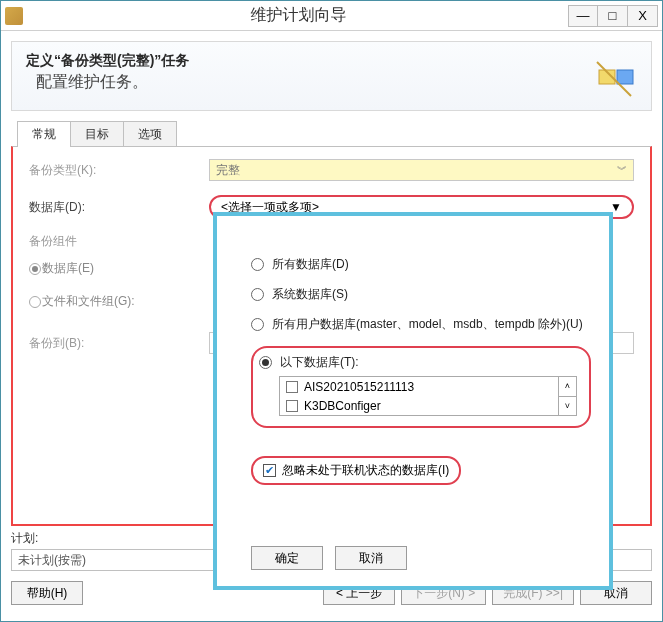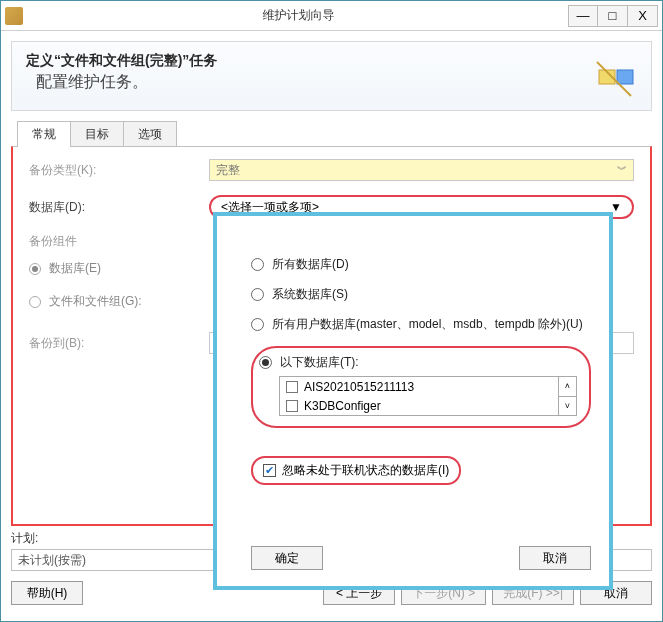--- a/index.html
+++ b/index.html
@@ -2,21 +2,21 @@
 <html><head>
 <meta charset="utf-8">
 <style>
 * { box-sizing: border-box; margin: 0; padding: 0; }
 body { font-family: "Microsoft YaHei", SimSun, sans-serif; font-size: 12px; background: #fff; width: 663px; height: 622px; overflow: hidden; }
 
 .window { width: 663px; height: 622px; border: 1px solid #4a90a4; background: #fff; display: flex; flex-direction: column; }
 
 .titlebar { height: 30px; background: #fff; border-bottom: 1px solid #d0d0d0; display: flex; align-items: center; padding: 0 4px; }
 .titlebar .icon { width: 18px; height: 18px; background: linear-gradient(135deg,#d4a94a,#c0903a); margin-right: 6px; border-radius: 2px; }
-.titlebar .title { flex: 1; text-align: center; font-size: 12px; color: #333; }
+.titlebar .title { flex: 1; text-align: center; font-size: 16px; color: #333; }
 .winbtns { display: flex; gap: 0; }
 .winbtn { width: 30px; height: 22px; border: 1px solid #bbb; background: #f5f5f5; display: flex; align-items: center; justify-content: center; font-family: sans-serif; font-size: 13px; cursor: pointer; }
 .winbtn + .winbtn { border-left: none; }
 
 .content { flex: 1; padding: 10px; display: flex; flex-direction: column; }
 
 .header { height: 70px; border: 1px solid #d9d9d9; background: linear-gradient(#fafcfe,#f3f6fa); padding: 10px 14px; position: relative; }
 .header h2 { font-size: 14px; font-weight: bold; color: #2a2a2a; }
 .header p { font-size: 16px; color: #444; margin-top: 2px; margin-left: 10px; }
 .header .decor { position: absolute; right: 10px; top: 10px; width: 50px; height: 50px; }
@@ -32,50 +32,50 @@
 .row-top { align-items: flex-start; }
 .label { width: 180px; color: #444; }
 .label.disabled { color: #9a9a9a; }
 
 .combo { flex: 1; height: 22px; border: 1px solid #c8c8c8; background: #fef9c3; color: #777; padding: 0 6px; display: flex; align-items: center; justify-content: space-between; }
 .combo .arrow { font-size: 10px; color: #888; }
 
 .dropdown-trigger { flex: 1; height: 24px; border: 2px solid #e04050; border-radius: 14px; background: #fff; padding: 0 10px; display: flex; align-items: center; justify-content: space-between; cursor: pointer; }
 .dropdown-trigger .arrow { color: #000; font-size: 12px; }
 
-.radio-line { display: flex; align-items: center; gap: 8px; margin-bottom: 8px; color: #888; }
+.radio-line { display: flex; align-items: center; gap: 1px; margin-bottom: 8px; color: #888; }
 .radio-line .dot { width: 12px; height: 12px; border-radius: 50%; border: 1px solid #aaa; display: inline-flex; align-items: center; justify-content: center; }
 .radio-line.checked .dot::after { content: ""; width: 6px; height: 6px; border-radius: 50%; background: #888; }
 
 .text-disabled { color: #9a9a9a; }
 
 .backup-to { border: 1px solid #c8c8c8; height: 22px; flex: 1; background: #fff; }
 
 .popup { position: absolute; left: 200px; top: 65px; width: 400px; height: 378px; border: 4px solid #5ec0de; background: #fff; padding: 40px 18px 16px 34px; display: flex; flex-direction: column; }
 
 .popup .radio-item { display: flex; align-items: flex-start; gap: 8px; margin-bottom: 14px; color: #222; }
 .popup .radio-item .dot { width: 13px; height: 13px; border-radius: 50%; border: 1px solid #666; margin-top: 2px; display: inline-flex; align-items: center; justify-content: center; flex-shrink: 0; }
 .popup .radio-item.checked .dot::after { content: ""; width: 7px; height: 7px; border-radius: 50%; background: #333; }
 .popup .radio-item .txt { line-height: 16px; }
 
-.hl-group1 { border: 2px solid #e04050; border-radius: 25px; padding: 6px 10px 10px 6px; margin-bottom: 18px; }
+.hl-group1 { border: 2px solid #e04050; border-radius: 16px; padding: 6px 10px 10px 6px; margin-bottom: 18px; }
 .hl-group1 .radio-item { margin-bottom: 6px; }
 
 .db-listwrap { display: flex; margin-left: 20px; }
 .db-list { border: 1px solid #aaa; width: 280px; height: 40px; background: #fff; }
 .db-list .db-row { display: flex; align-items: center; gap: 6px; padding: 2px 6px; height: 50%; }
 .db-list .cb { width: 12px; height: 12px; border: 1px solid #777; background: #fff; }
 .spin { width: 18px; display: flex; flex-direction: column; border: 1px solid #aaa; border-left: none; }
 .spin .sp { flex: 1; display: flex; align-items: center; justify-content: center; font-size: 9px; border-bottom: 1px solid #aaa; cursor: pointer; }
 .spin .sp:last-child { border-bottom: none; }
 
 .hl-group2 { border: 2px solid #e04050; border-radius: 14px; padding: 4px 10px; display: inline-flex; align-items: center; gap: 6px; margin-top: 10px; }
 .hl-group2 .cb2 { width: 13px; height: 13px; border: 1px solid #555; display: inline-flex; align-items: center; justify-content: center; color: #1a6fc0; font-size: 11px; line-height: 1; }
 
-.popup-buttons { margin-top: auto; display: flex; justify-content: space-between; gap: 12px; }
+.popup-buttons { margin-top: auto; display: flex; justify-content: flex-start; gap: 12px; }
 .btn { min-width: 72px; height: 24px; border: 1px solid #9a9a9a; background: #f3f3f3; cursor: pointer; font-size: 12px; padding: 0 10px; }
 
 .plan-area { margin-top: 4px; }
 .plan-area .plabel { color: #333; margin-bottom: 2px; }
 .plan-field { border: 1px solid #c0c0c0; height: 22px; width: 100%; padding: 2px 6px; color: #555; background: #fff; display:flex; align-items:center; }
 
 .wizard-buttons { display: flex; align-items: center; padding: 10px 0 0 0; gap: 6px; }
 .wizard-buttons .spacer { flex: 1; }
 .btn-dis { color: #a0a0a0; }
 </style>
@@ -90,21 +90,21 @@
     <div class="winbtns">
       <div class="winbtn">—</div>
       <div class="winbtn">□</div>
       <div class="winbtn">X</div>
     </div>
   </div>
 
   <div class="content">
 
     <div class="header">
-      <h2>定义“文件和文件组(完整)”任务</h2>
+      <h2>定义“备份类型(完整)”任务</h2>
       <p>配置维护任务。</p>
       <div class="decor">
         <svg viewBox="0 0 50 50">
             <rect x="8" y="18" width="16" height="14" fill="#f2d96b" stroke="#caa23a"></rect>
             <rect x="26" y="18" width="16" height="14" fill="#6ba8f2" stroke="#3a7aca"></rect>
             <line x1="6" y1="10" x2="40" y2="44" stroke="#caa23a" stroke-width="2"></line>
           </svg>
       </div>
     </div>
 

